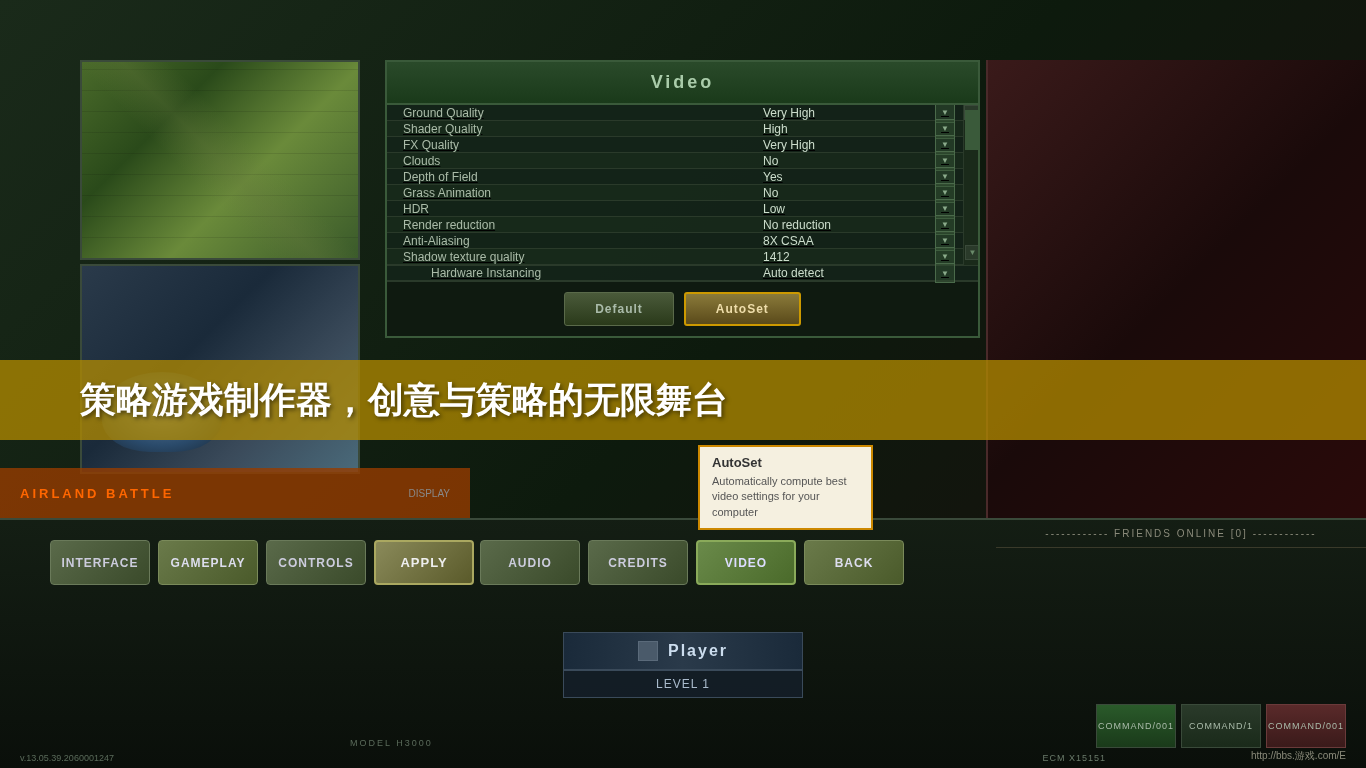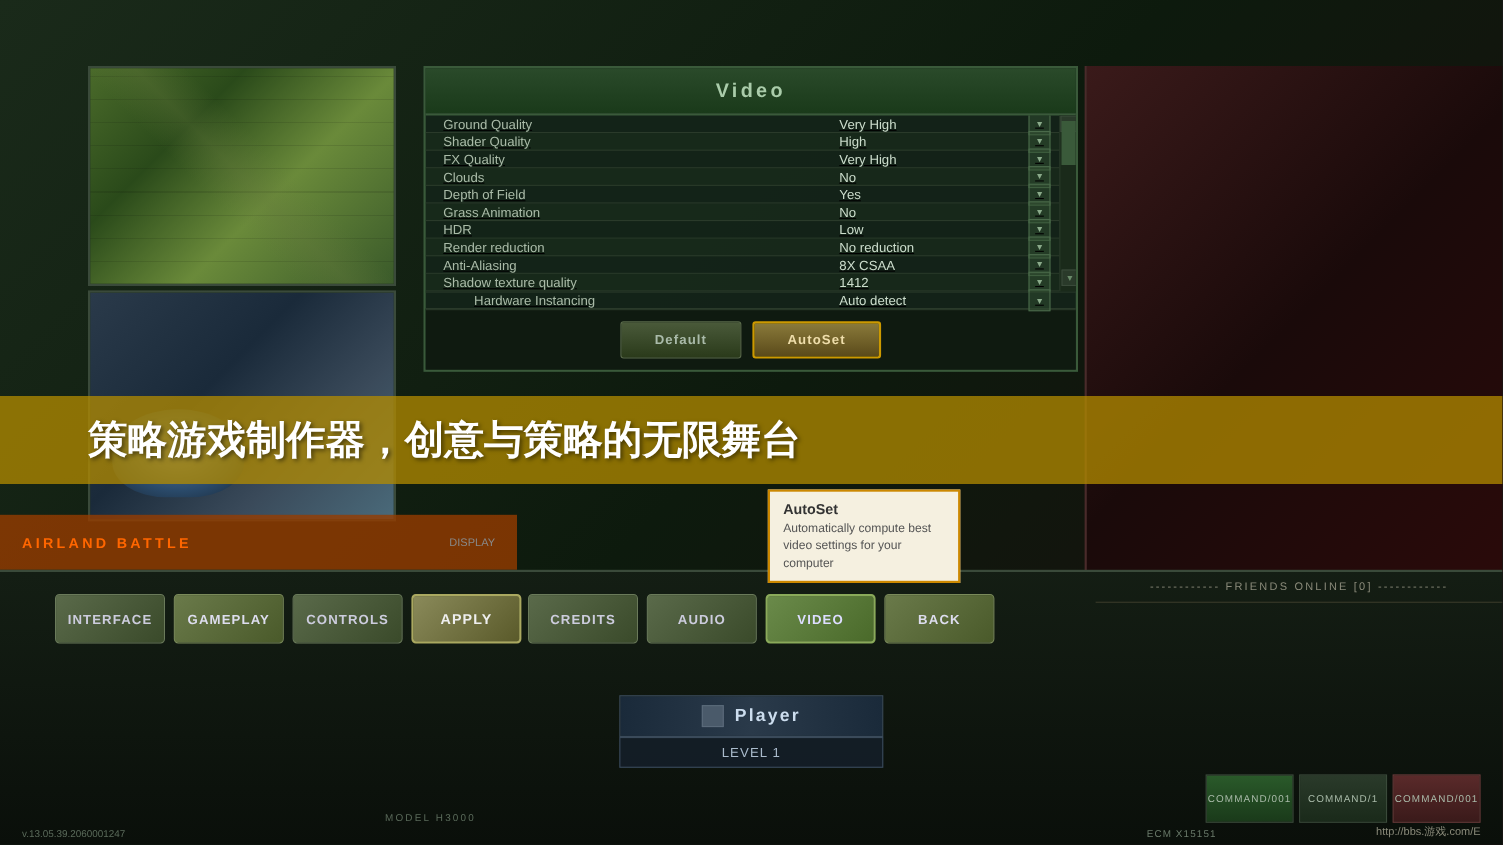--- a/index.html
+++ b/index.html
@@ -596,22 +596,22 @@
 <div class="bottom-ui">
 
   <div style="position:absolute; top:20px; left:50px; display:flex; gap:6px;">
     <div style="display:flex; gap:8px;">
       <button class="nav-btn btn-interface">Interface</button>
       <button class="nav-btn btn-gameplay">Gameplay</button>
       <button class="nav-btn btn-controls">Controls</button>
       <button class="nav-btn btn-apply">Apply</button>
     </div>
     <div style="display:flex; gap:8px;">
+      <button class="nav-btn btn-audio">Audio</button>
       <button class="nav-btn btn-credits">Credits</button>
-      <button class="nav-btn btn-audio">Audio</button>
       <button class="nav-btn btn-video">Video</button>
       <button class="nav-btn btn-back">Back</button>
     </div>
   </div>
 
   <div class="player-panel">
     <div class="player-header">
       <div class="player-icon"></div>
       <span class="player-name">Player</span>
     </div>

